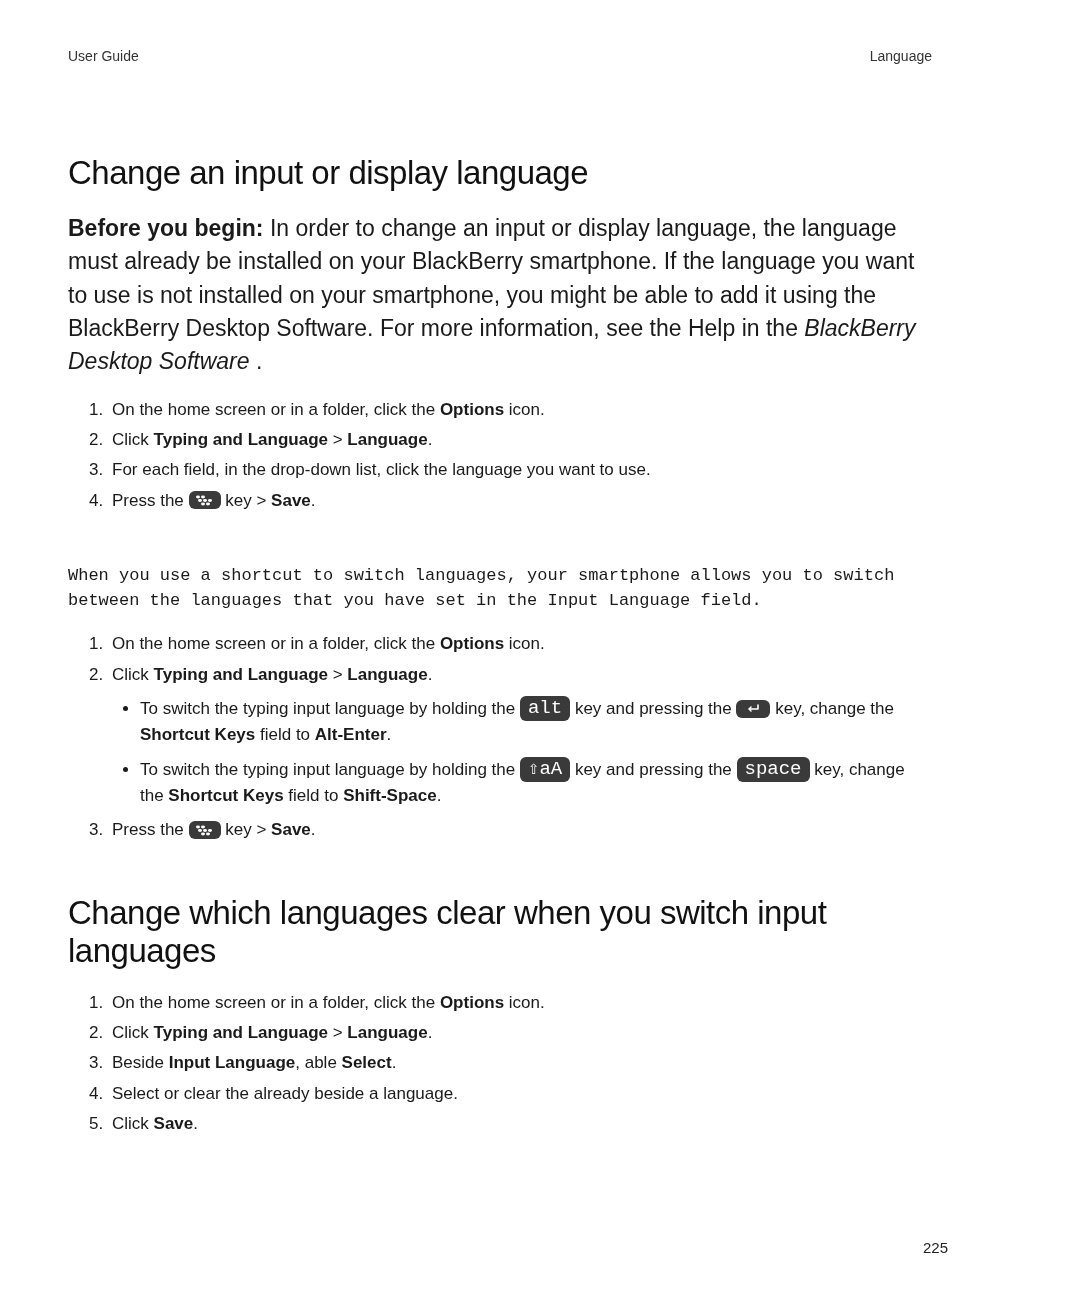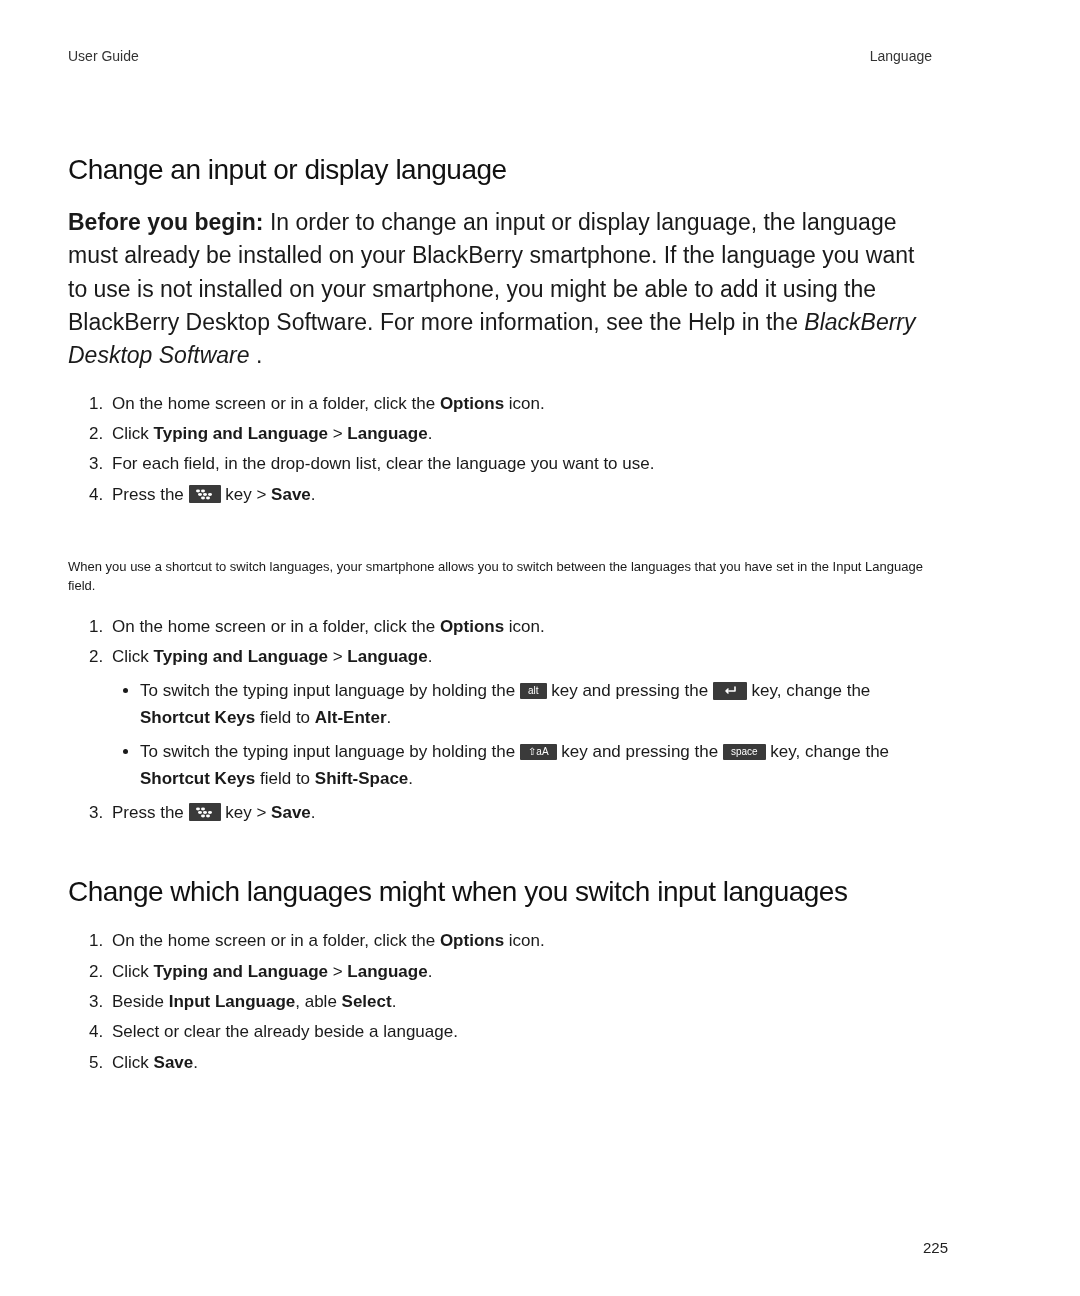--- a/index.html
+++ b/index.html
@@ -17,21 +17,21 @@
     position: relative;
   }
   .header {
     display: flex;
     justify-content: space-between;
     font-size: 14px;
     color: #333;
     margin-bottom: 90px;
   }
   h1 {
-    font-size: 28px;
+    font-size: 33px;
     font-weight: 400;
     margin: 0 0 20px 0;
     letter-spacing: -0.5px;
     color: #111;
   }
   .intro {
     font-size: 23px;
     line-height: 1.45;
     margin: 0 0 18px 0;
   }
@@ -56,36 +56,37 @@
   ul.bullets > li {
     font-size: 17px;
     line-height: 1.55;
     margin-bottom: 8px;
   }
   .bold { font-weight: 700; }
   .key {
     display: inline-block;
     background: #3a3a3a;
     color: #fff;
-    font-size: 10px;
+    font-size: 19px;
     line-height: 1;
     padding: 3px 8px;
-    border-radius: 1px;
+    border-radius: 6px;
     vertical-align: middle;
     position: relative;
     top: -1px;
-    font-family: Liberation Sans, sans-serif;
+    font-family: Liberation Mono, monospace;
   }
   .key svg { display: block; }
   .key-bb { padding: 3px 6px; }
   .section { margin-bottom: 50px; }
   .para {
-    font-size: 13px;
+    font-size: 17px;
     line-height: 1.45;
     margin: 0 0 18px 0;
+    font-family: Liberation Mono, monospace;
   }
   .page-number {
     position: absolute;
     bottom: 40px;
     right: 68px;
     font-size: 15px;
     color: #222;
   }
 </style>
 </head>
@@ -98,21 +99,21 @@
   </div>
 
   <div class="section">
     <h1>Change an input or display language</h1>
     <p class="intro">
       <span class="bold">Before you begin:</span><span> In order to change an input or display language, the language must already be installed on your BlackBerry smartphone. If the language you want to use is not installed on your smartphone, you might be able to add it using the BlackBerry Desktop Software. For more information, see the Help in the </span><span class="italic">BlackBerry Desktop Software</span><span> .</span>
     </p>
     <ol class="steps">
       <li><span>On the home screen or in a folder, click the </span><span class="bold">Options</span><span> icon.</span></li>
       <li><span>Click </span><span class="bold">Typing and Language</span><span> &gt; </span><span class="bold">Language</span><span>.</span></li>
-      <li>For each field, in the drop-down list, clear the language you want to use.</li>
+      <li>For each field, in the drop-down list, click the language you want to use.</li>
       <li><span>Press the </span><span class="key key-bb"><svg width="20" height="12" viewBox="0 0 20 12">
               <g fill="#fff">
                 <ellipse cx="3" cy="3" rx="2" ry="1.4"></ellipse>
                 <ellipse cx="8" cy="3" rx="2" ry="1.4"></ellipse>
                 <ellipse cx="5" cy="6.5" rx="2" ry="1.4"></ellipse>
                 <ellipse cx="10" cy="6.5" rx="2" ry="1.4"></ellipse>
                 <ellipse cx="15" cy="6.5" rx="2" ry="1.4"></ellipse>
                 <ellipse cx="8" cy="10" rx="2" ry="1.4"></ellipse>
                 <ellipse cx="13" cy="10" rx="2" ry="1.4"></ellipse>
               </g>
@@ -141,21 +142,21 @@
                 <ellipse cx="10" cy="6.5" rx="2" ry="1.4"></ellipse>
                 <ellipse cx="15" cy="6.5" rx="2" ry="1.4"></ellipse>
                 <ellipse cx="8" cy="10" rx="2" ry="1.4"></ellipse>
                 <ellipse cx="13" cy="10" rx="2" ry="1.4"></ellipse>
               </g>
             </svg></span><span> key &gt; </span><span class="bold">Save</span><span>.</span></li>
     </ol>
   </div>
 
   <div class="section">
-    <h1>Change which languages might when you switch input languages</h1>
+    <h1>Change which languages clear when you switch input languages</h1>
     <ol class="steps">
       <li><span>On the home screen or in a folder, click the </span><span class="bold">Options</span><span> icon.</span></li>
       <li><span>Click </span><span class="bold">Typing and Language</span><span> &gt; </span><span class="bold">Language</span><span>.</span></li>
       <li><span>Beside </span><span class="bold">Input Language</span><span>, able </span><span class="bold">Select</span><span>.</span></li>
       <li>Select or clear the already beside a language.</li>
       <li><span>Click </span><span class="bold">Save</span><span>.</span></li>
     </ol>
   </div>
 
   <div class="page-number">225</div>

